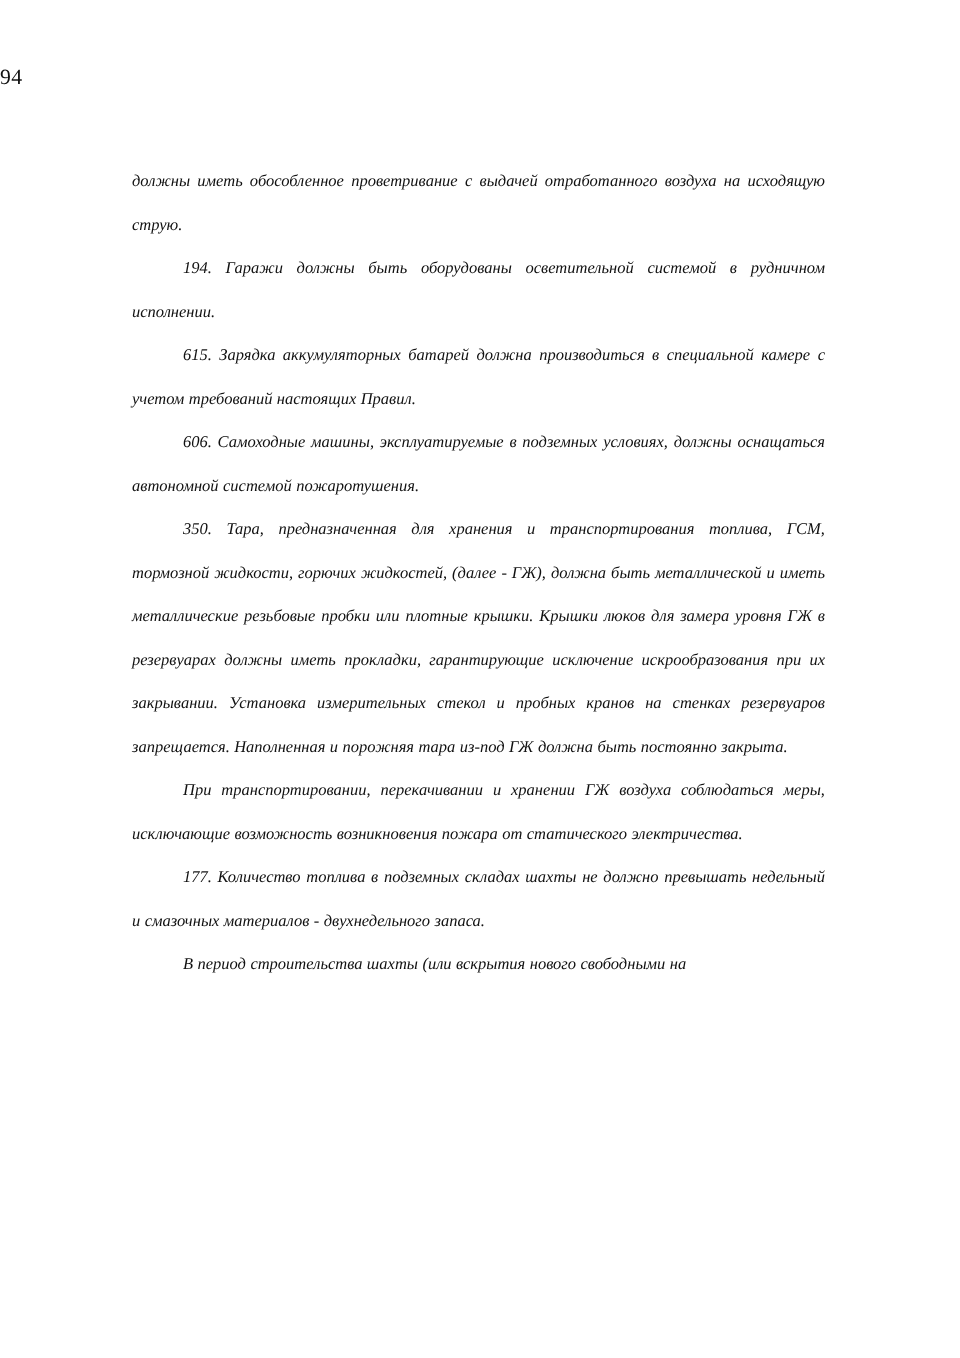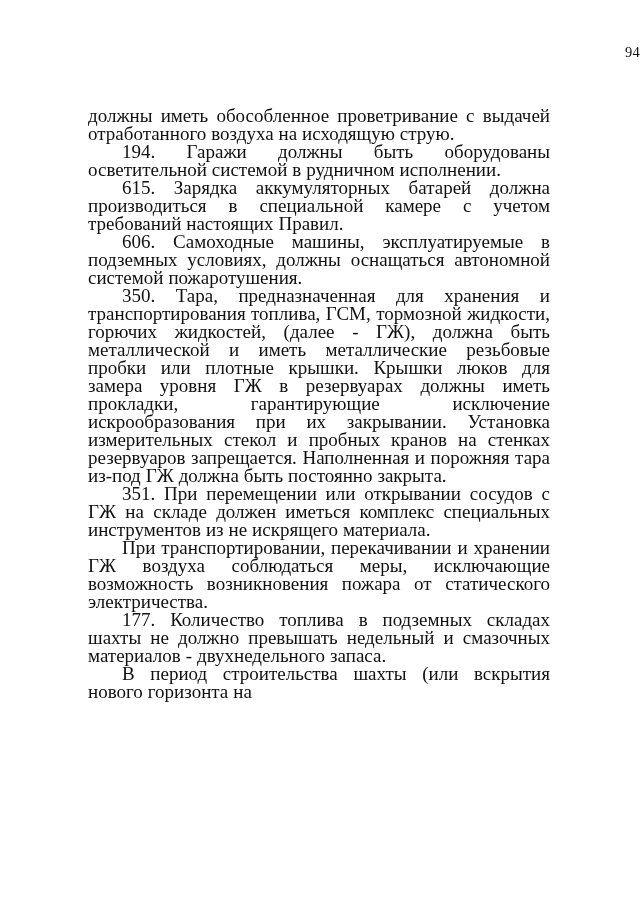--- a/index.html
+++ b/index.html
@@ -15,39 +15,40 @@
     overflow: hidden;
   }
   .page {
     position: relative;
     width: 640px;
     height: 905px;
     box-sizing: border-box;
     padding: 0;
   }
   .page-number {
-    text-align: right;
+    text-align: left;
     font-size: 14.5px;
     margin-top: 44px;
     margin-bottom: 16px;
     letter-spacing: 0.2px;
   }
   .body-text {
     margin-top: 46px;
     padding-left: 88px;
     padding-right: 90px;
   }
   p.para {
     margin: 0 0 0 0;
-    font-size: 19px;
-    line-height: 18px;
+    font-size: 11px;
+    line-height: 29px;
     text-align: justify;
     text-justify: inter-word;
     text-indent: 0;
     word-spacing: 0.2px;
+    font-style: italic;
   }
   p.para.indent {
     text-indent: 34px;
   }
 </style>
 </head>
 <body>
 
 <div class="page">
 
@@ -59,22 +60,21 @@
 
     <p class="para indent">194. Гаражи должны быть оборудованы осветительной системой в рудничном исполнении.</p>
 
 
     <p class="para indent">615. Зарядка аккумуляторных батарей должна производиться в специальной камере с учетом требований настоящих Правил.</p>
 
     <p class="para indent">606. Самоходные машины, эксплуатируемые в подземных условиях, должны оснащаться автономной системой пожаротушения.</p>
 
     <p class="para indent">350. Тара, предназначенная для хранения и транспортирования топлива, ГСМ, тормозной жидкости, горючих жидкостей, (далее - ГЖ), должна быть металлической и иметь металлические резьбовые пробки или плотные крышки. Крышки люков для замера уровня ГЖ в резервуарах должны иметь прокладки, гарантирующие исключение искрообразования при их закрывании. Установка измерительных стекол и пробных кранов на стенках резервуаров запрещается. Наполненная и порожняя тара из-под ГЖ должна быть постоянно закрыта.</p>
 
-    <p class="para indent">351. При перемещении или открывании сосудов с ГЖ на складе должен иметься комплекс специальных инструментов из не искрящего материала.</p>
 
     <p class="para indent">При транспортировании, перекачивании и хранении ГЖ воздуха соблюдаться меры, исключающие возможность возникновения пожара от статического электричества.</p>
 
     <p class="para indent">177. Количество топлива в подземных складах шахты не должно превышать недельный и смазочных материалов - двухнедельного запаса.</p>
 
-    <p class="para indent">В период строительства шахты (или вскрытия нового горизонта на</p>
+    <p class="para indent">В период строительства шахты (или вскрытия нового свободными на</p>
 
   </div>
 </div>
 
 </body></html>

